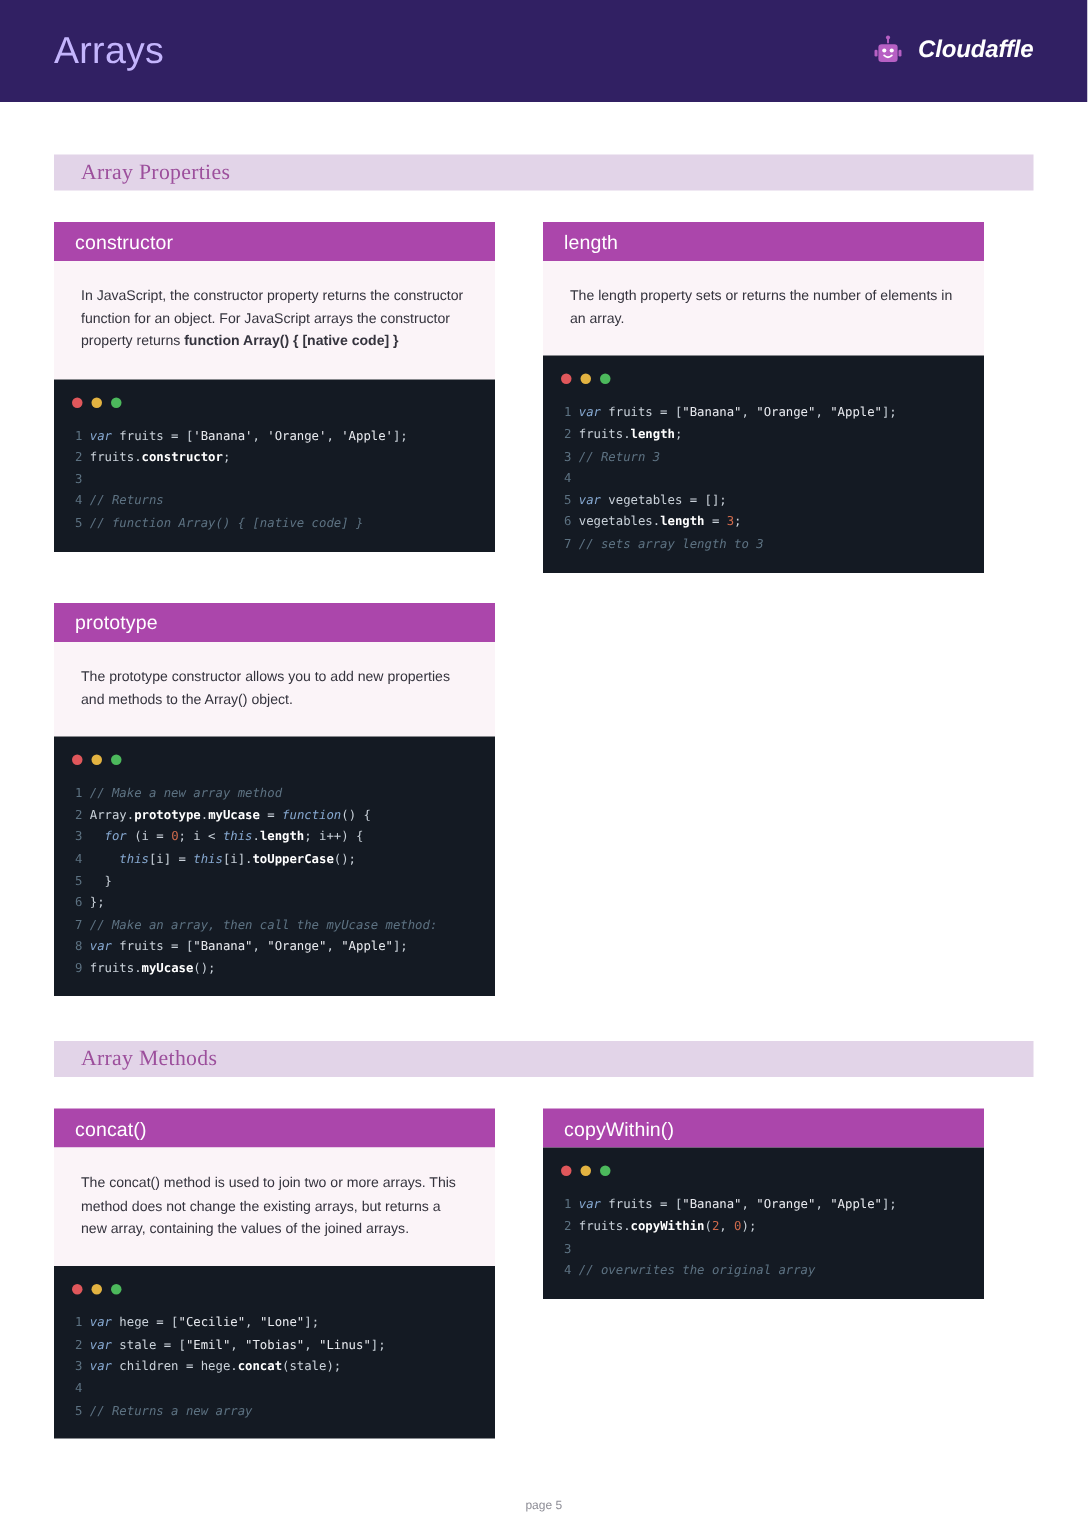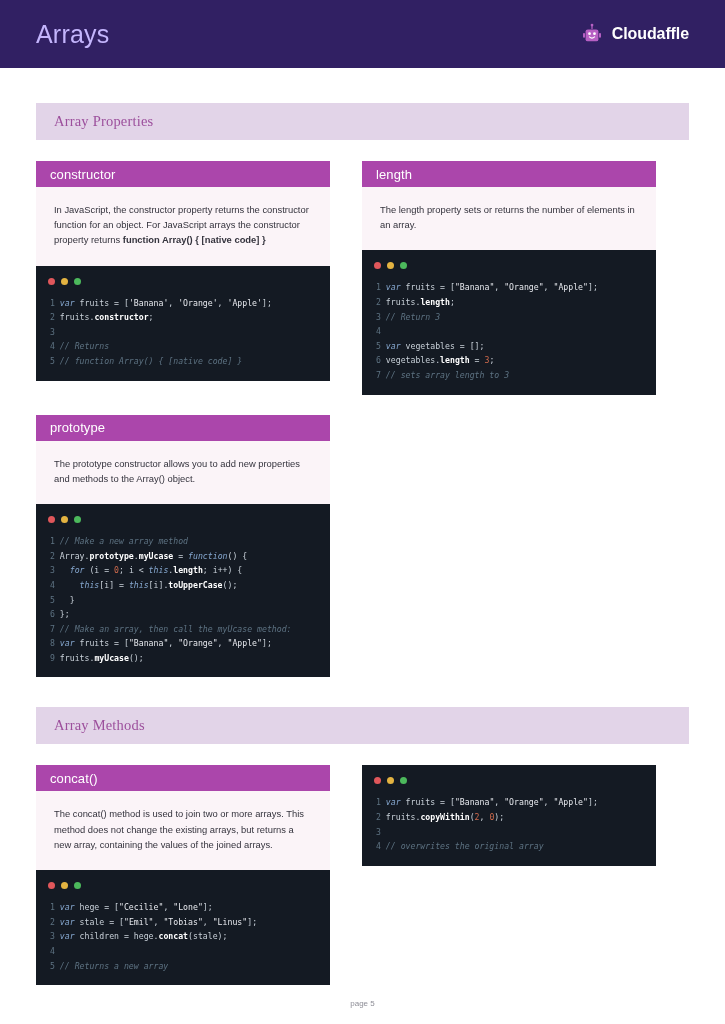--- a/index.html
+++ b/index.html
@@ -30,28 +30,29 @@
     display: flex;
     align-items: center;
     gap: 9px;
   }
   .brand-mark { width: 22px; height: 22px; display: block; }
   .brand-name {
     color: #ffffff;
     font-size: 16px;
     font-weight: 700;
     letter-spacing: -0.1px;
+    font-style: italic;
   }
 
   
   .sheet { padding: 0 36px; }
 
   .section-bar {
     background: #e2d4e8;
-    height: 37px;
+    height: 24px;
     display: flex;
     align-items: center;
     padding-left: 18px;
     margin-top: 35px;
   }
   .section-bar.methods { margin-top: 30px; }
   .section-bar-label {
     color: #9c4f9c;
     font-family: "Liberation Serif", serif;
     font-size: 14.5px;
@@ -232,20 +233,23 @@
             <span class="dot g"></span>
           </div>
           <div class="code-lines"><div><span class="ln">1 </span><span class="tok-kw">var </span><span class="tok-pl">hege = [</span><span class="tok-str">"Cecilie"</span><span class="tok-pl">, </span><span class="tok-str">"Lone"</span><span class="tok-pl">];</span></div><div><span class="ln">2 </span><span class="tok-kw">var </span><span class="tok-pl">stale = [</span><span class="tok-str">"Emil"</span><span class="tok-pl">, </span><span class="tok-str">"Tobias"</span><span class="tok-pl">, </span><span class="tok-str">"Linus"</span><span class="tok-pl">];</span></div><div><span class="ln">3 </span><span class="tok-kw">var </span><span class="tok-pl">children = hege.</span><span class="tok-fn">concat</span><span class="tok-pl">(stale);</span></div><div><span class="ln">4 </span>&nbsp;</div><div><span class="ln">5 </span><span class="tok-cm">// Returns a new array</span></div></div>
         </div>
       </div>
     </div>
 
     <div class="col">
 
       <div class="card">
+        <div class="card-head">
+          <span class="card-head-label">copyWithin()</span>
+        </div>
         <div class="code">
           <div class="dots">
             <span class="dot r"></span>
             <span class="dot y"></span>
             <span class="dot g"></span>
           </div>
           <div class="code-lines"><div><span class="ln">1 </span><span class="tok-kw">var </span><span class="tok-pl">fruits = [</span><span class="tok-str">"Banana"</span><span class="tok-pl">, </span><span class="tok-str">"Orange"</span><span class="tok-pl">, </span><span class="tok-str">"Apple"</span><span class="tok-pl">];</span></div><div><span class="ln">2 </span><span class="tok-pl">fruits.</span><span class="tok-fn">copyWithin</span><span class="tok-pl">(</span><span class="tok-num">2</span><span class="tok-pl">, </span><span class="tok-num">0</span><span class="tok-pl">);</span></div><div><span class="ln">3 </span>&nbsp;</div><div><span class="ln">4 </span><span class="tok-cm">// overwrites the original array</span></div></div>
         </div>
       </div>
     </div>

